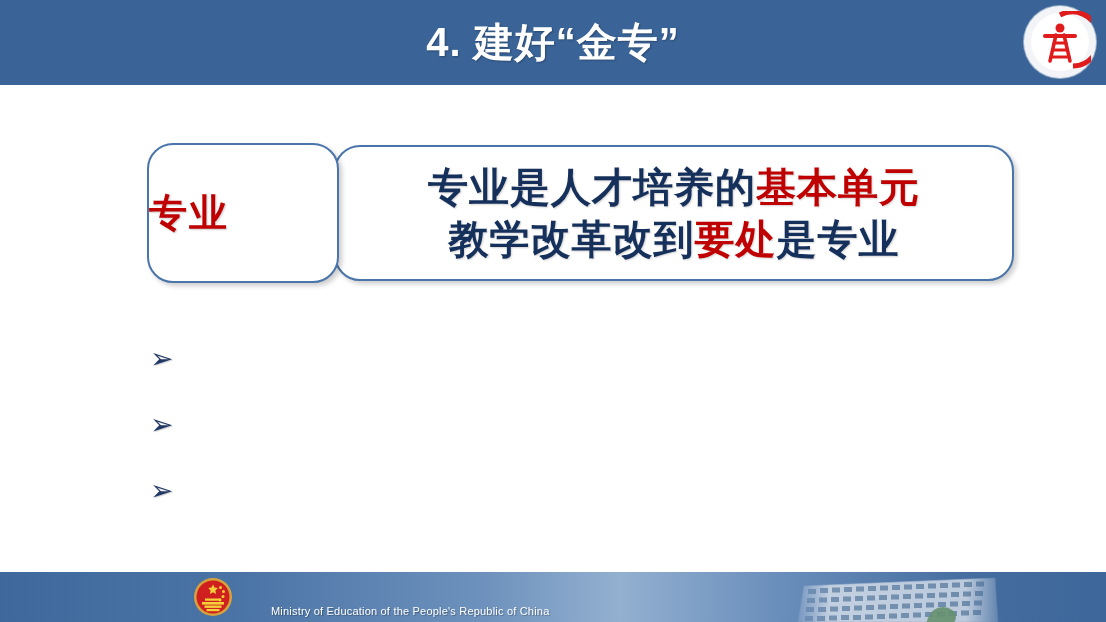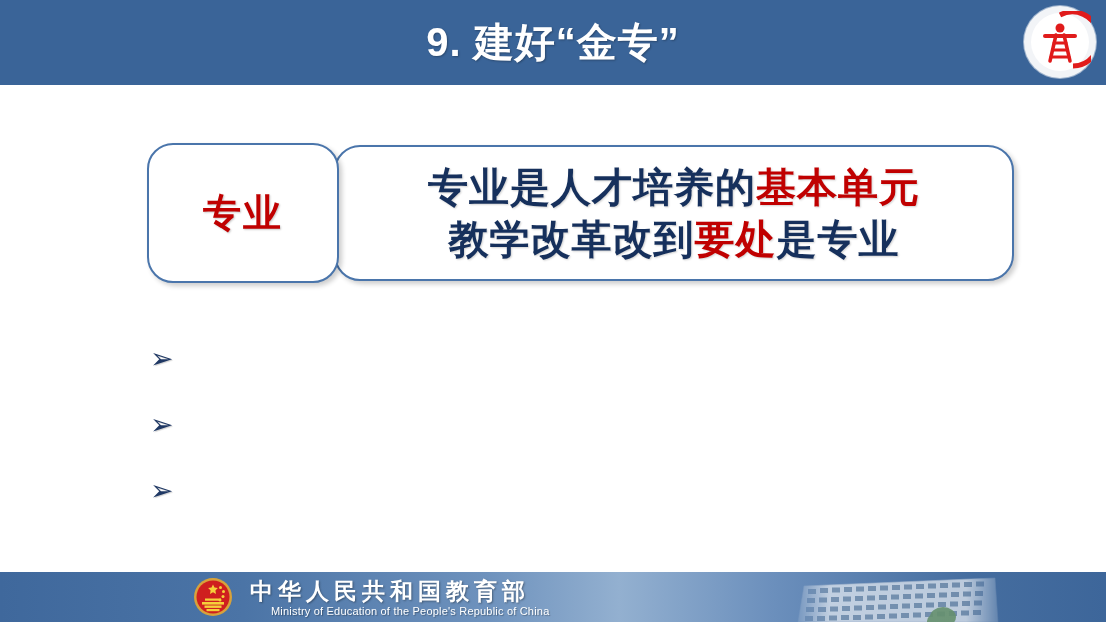--- a/index.html
+++ b/index.html
@@ -61,21 +61,21 @@
     left: 147px;
     top: 143px;
     width: 188px;
     height: 136px;
     border: 2.5px solid #4a75ab;
     border-radius: 26px;
     background: #ffffff;
     box-shadow: 3px 3px 5px rgba(0,0,0,0.20);
     display: flex;
     align-items: center;
-    justify-content: center;
+    justify-content: flex-start;
     z-index: 3;
   }
   .box-left-label {
     color: #c00000;
     font-size: 38px;
     font-weight: bold;
     letter-spacing: 2px;
     text-shadow: 1px 1px 2px rgba(0,0,0,0.22);
   }
   .box-right {
@@ -191,21 +191,21 @@
     text-shadow: 1px 1px 1px rgba(0,0,0,0.3);
     margin-left: 20px;
   }
 </style>
 </head>
 <body>
 
 <div id="slide">
 
   <div class="header-bar"></div>
-  <div class="header-title">9. 建好“金专”</div>
+  <div class="header-title">4. 建好“金专”</div>
 
   <div class="header-logo">
     <svg width="62" height="62" viewBox="0 0 62 62">
       <circle cx="31" cy="31" r="29" fill="#ffffff"></circle>
       <path d="M 31 4 A 27 27 0 1 1 44 55" fill="none" stroke="#e01b1b" stroke-width="5"></path>
       <circle cx="31" cy="17" r="4.5" fill="#e01b1b"></circle>
       <path d="M 16 25 L 46 25" stroke="#e01b1b" stroke-width="4" stroke-linecap="round"></path>
       <path d="M 27 24 L 21 50 M 35 24 L 41 50" stroke="#e01b1b" stroke-width="3.5" stroke-linecap="round"></path>
       <path d="M 25 32 L 37 32 M 24 39 L 38 39 M 22 46 L 40 46" stroke="#e01b1b" stroke-width="3" stroke-linecap="round"></path>
     </svg>
@@ -340,17 +340,16 @@
         <circle cx="31.5" cy="15.5" r="1.5" fill="#f5d03a"></circle>
         <circle cx="31" cy="20.5" r="1.5" fill="#f5d03a"></circle>
         <circle cx="28" cy="24" r="1.5" fill="#f5d03a"></circle>
         <rect x="10" y="26" width="22" height="2.6" fill="#f5d03a"></rect>
         <rect x="12.5" y="29.5" width="17" height="2.4" fill="#f5d03a"></rect>
         <rect x="14.5" y="33" width="13" height="2.2" fill="#f5d03a"></rect>
         <rect x="13" y="22.5" width="16" height="2.2" fill="#f5d03a"></rect>
       </svg>
     </div>
 
-    <div class="footer-cn">中华人民共和国教育部</div>
     <div class="footer-en">Ministry of Education of the People's Republic of China</div>
   </div>
 
 </div>
 
 </body></html>

